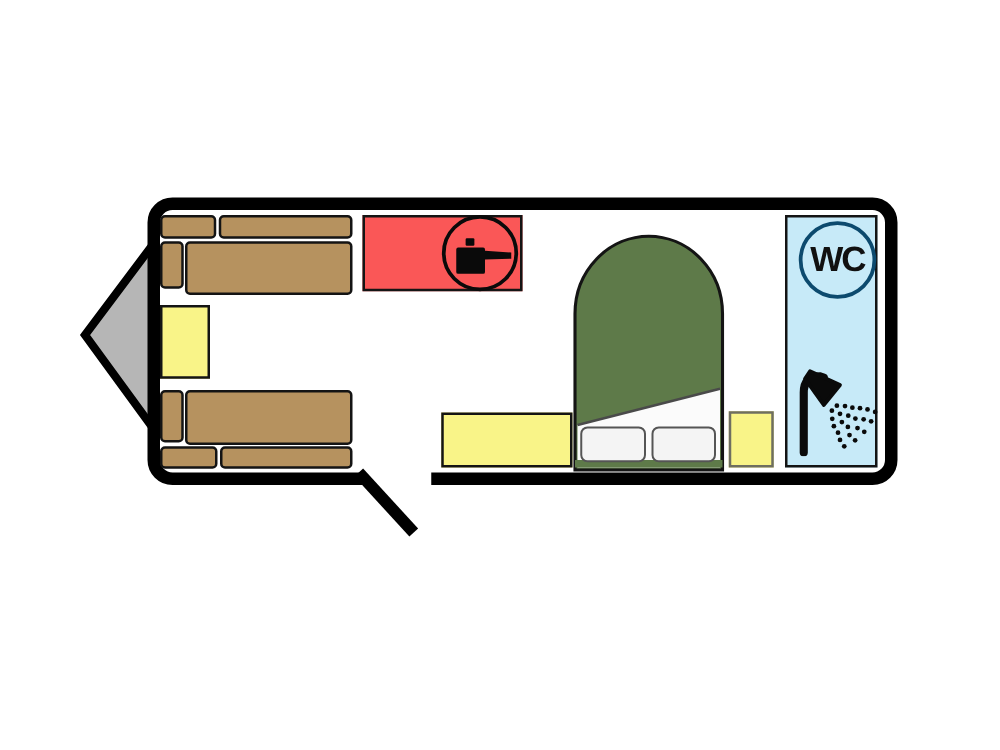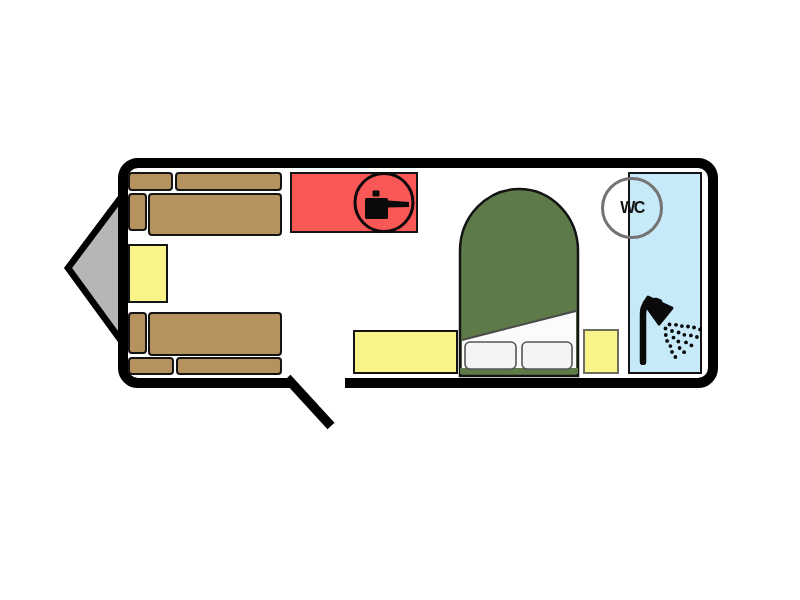--- a/index.html
+++ b/index.html
@@ -35,23 +35,23 @@
   }
   .bathroom-area{
     background:var(--c-bathroom,#c7eaf8);
     border:2px solid #141414;
   }
   .wardrobe-piece{
     background:var(--c-cabinet,#f9f488);
     border:2px solid #6e6e60;
   }
   .wc-badge{
-    left:601px;top:177px;width:62px;height:62px;border-radius:50%;
-    border:3px solid #737373;display:flex;align-items:center;justify-content:center;
-    z-index:4;color:#111;font-weight:bold;font-size:16px;letter-spacing:-1.5px;
+    left:639px;top:177px;width:62px;height:62px;border-radius:50%;
+    border:3px solid #0c4a6e;display:flex;align-items:center;justify-content:center;
+    z-index:4;color:#111;font-weight:bold;font-size:28px;letter-spacing:-1.5px;
   }
   
   .hitch-shape{fill:var(--c-hitch,#b6b6b6);stroke:#000;stroke-width:6.5;}
   .bed-arch{fill:var(--c-bed,#5e7a49);stroke:#141414;stroke-width:2.5;}
   .bed-strip{fill:var(--c-bed,#5e7a49);}
   .blanket{fill:var(--c-blanket,#fbfbfb);}
   .blanket-edge{stroke:#4a4a4a;stroke-width:2;fill:none;}
   .pillow{fill:#f4f4f4;stroke:#555;stroke-width:1.6;}
   .ink{fill:#0a0a0a;}
   .ink-line{stroke:#0a0a0a;fill:none;}

